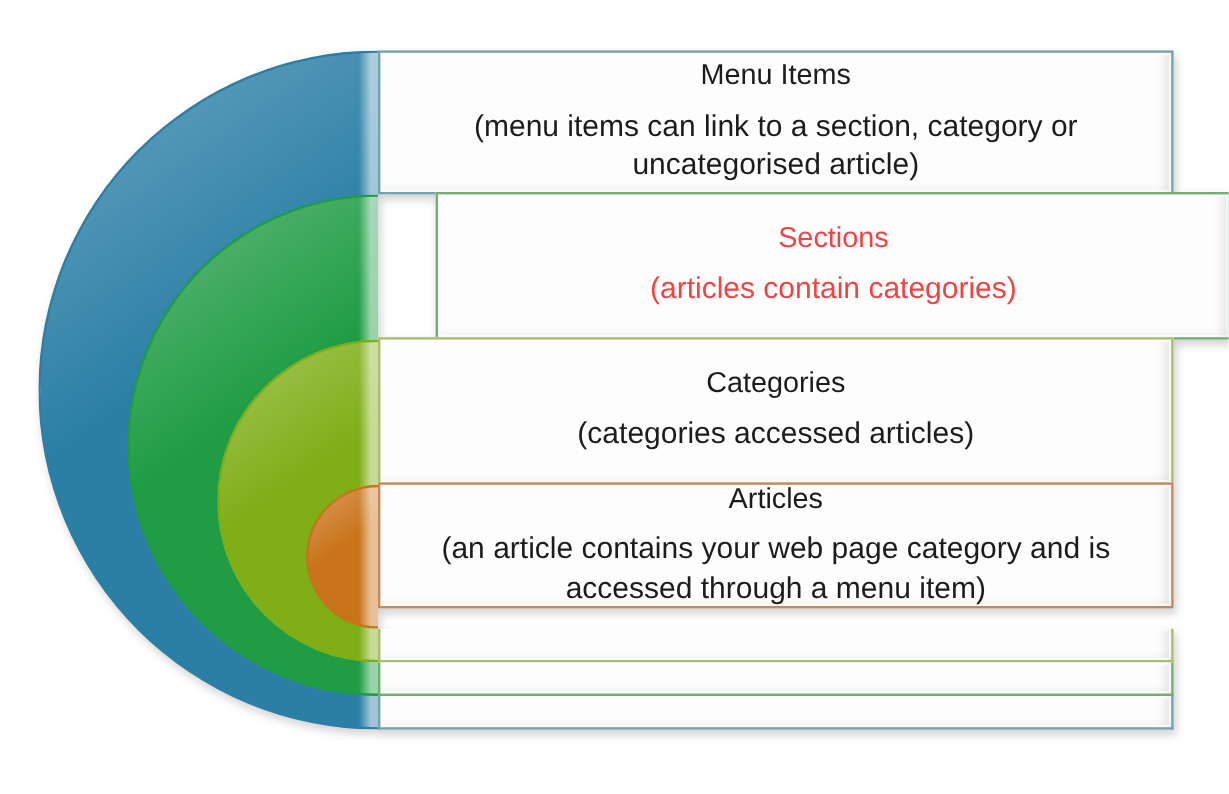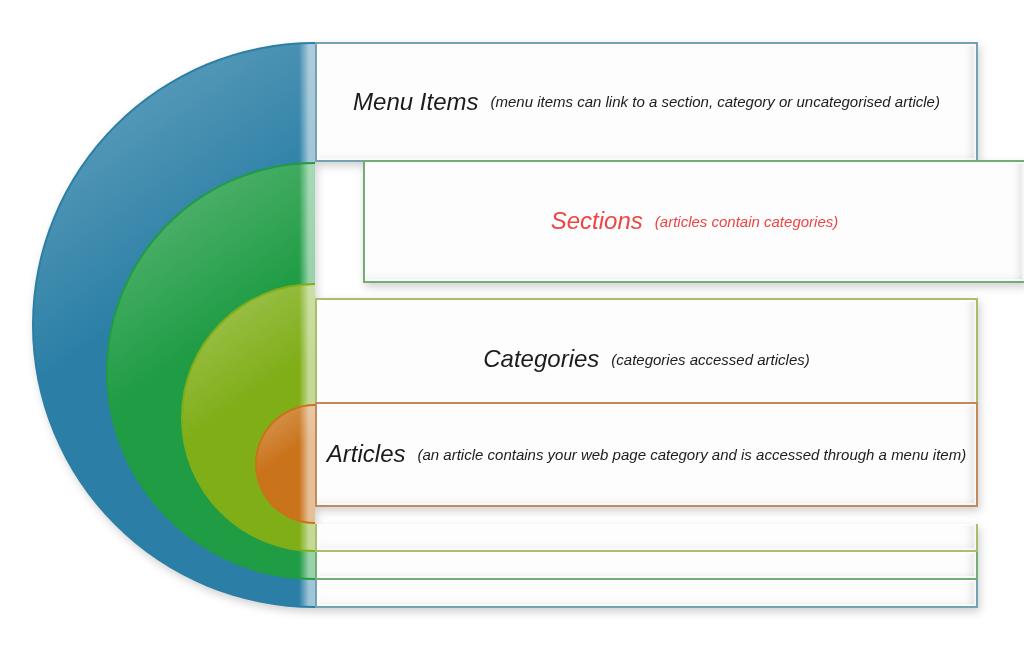--- a/index.html
+++ b/index.html
@@ -61,43 +61,42 @@
     box-sizing: border-box;
     background: #FDFDFD;
     box-shadow:
       inset 0 0 0 2px rgba(255,255,255,0.65),
       inset -10px 0 9px -5px rgba(0,0,0,0.10),
       inset 0 -7px 8px -5px rgba(0,0,0,0.07);
   }
   .row {
     border: 2px solid var(--line, #999);
     display: flex;
-    flex-direction: row;
+    flex-direction: column;
     justify-content: center;
     align-items: center;
     gap: 12px;
     text-align: center;
     color: #1C1C1C;
-    font-style: italic;
   }
   .row-blue   { --line: var(--blue-line,#74A2AE);   top: 0;     height: 120px; }
   .row-green  { --line: var(--green-line,#74AC74);  top: 118px; height: 123px; }
-  .row-lime   { --line: var(--lime-line,#A9BE6B);   top: 256px; height: 123px; }
+  .row-lime   { --line: var(--lime-line,#A9BE6B);   top: 239px; height: 123px; }
   .row-orange { --line: var(--orange-line,#C28A5C); top: 360px; height: 105px; }
 
   .row-title {
     margin: 0;
     font-size: 24px;
     font-weight: 400;
     line-height: 1.1;
   }
   .row-desc {
     margin: 0;
     max-width: 600px;
-    font-size: 15px;
+    font-size: 25px;
     line-height: 1.3;
   }
 
   .sliver {
     border: 2px solid var(--line, #999);
     border-top: none;
     height: 28px;
   }
   .sliver-lime  { --line: var(--lime-line,#A9BE6B);  top: 482px; }
   .sliver-green { --line: var(--green-line,#74AC74); top: 510px; }

